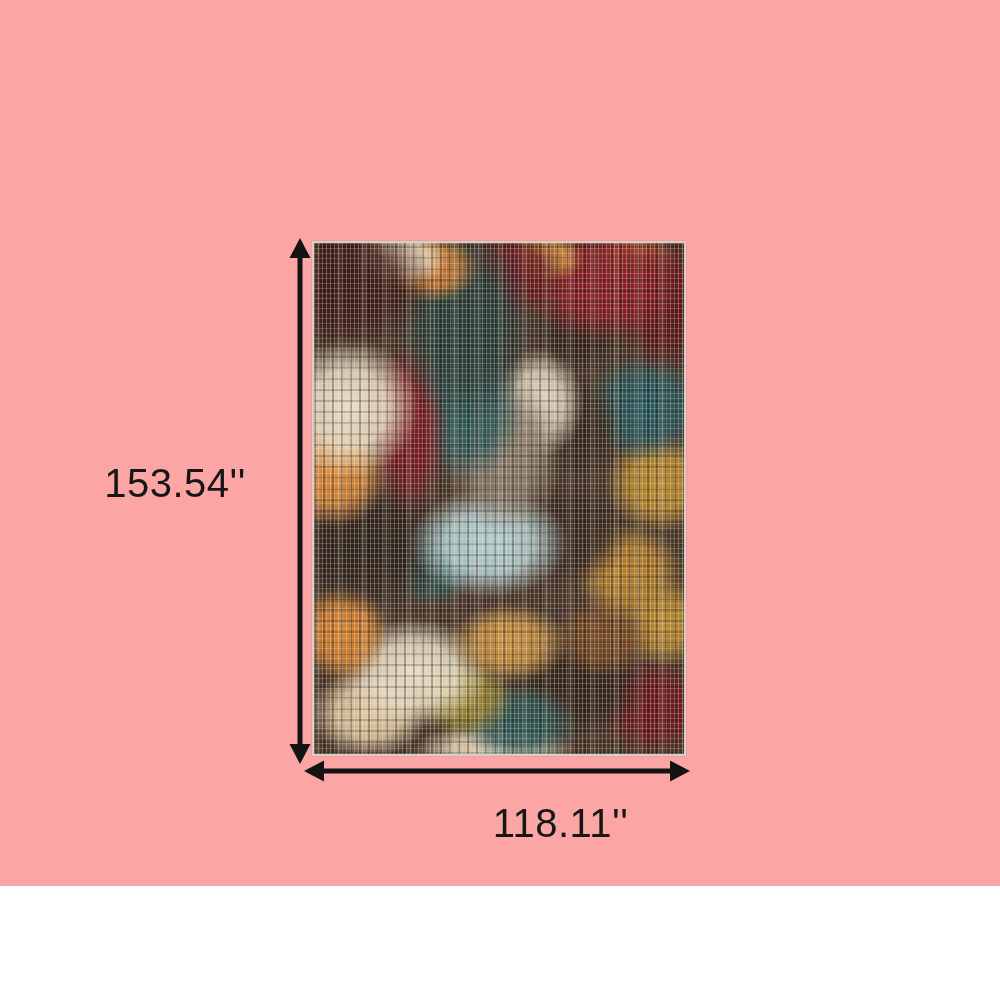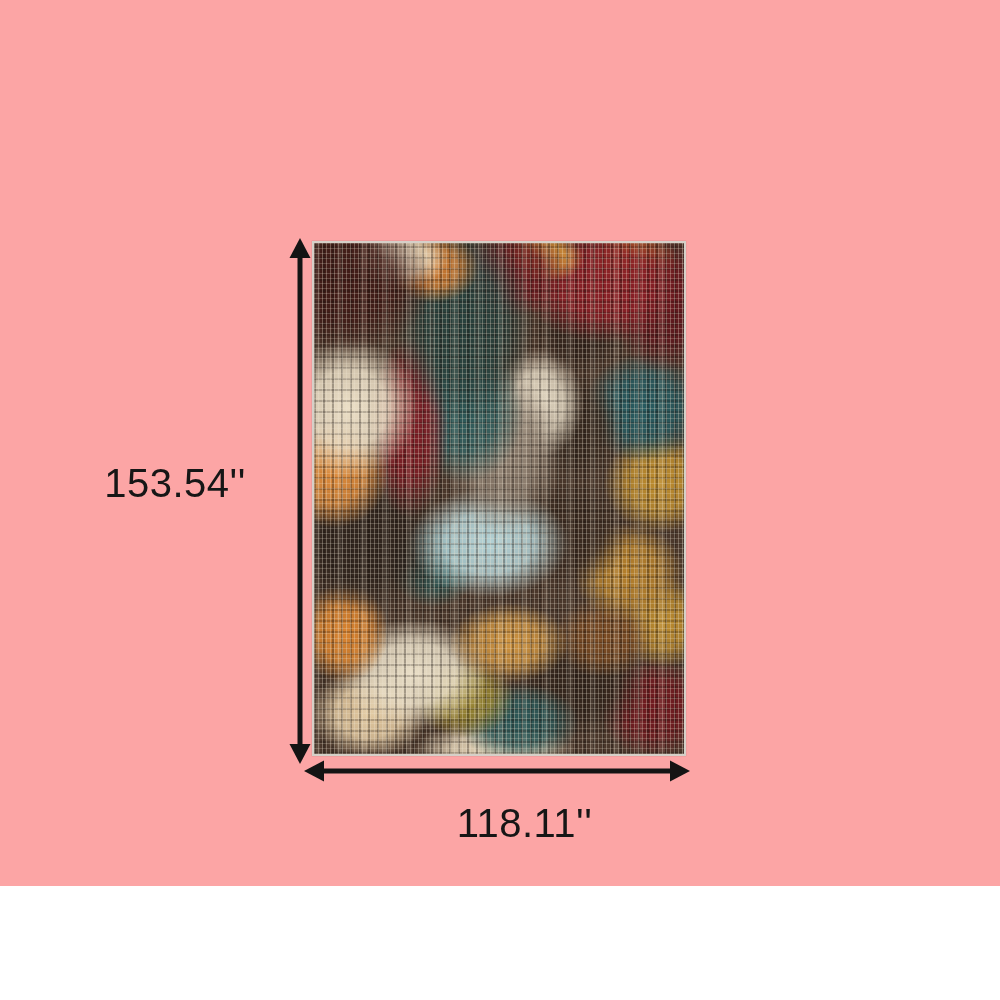--- a/index.html
+++ b/index.html
@@ -99,21 +99,21 @@
     letter-spacing: 0.5px;
     white-space: nowrap;
     text-align: center;
   }
   .height-label {
     left: 85px;
     top: 461px;
     width: 180px;
   }
   .width-label {
-    left: 432px;
+    left: 468px;
     top: 801px;
     width: 185px;
   }
 </style>
 </head>
 <body>
 
 <div class="stage">
 
   <div class="rug"></div>

